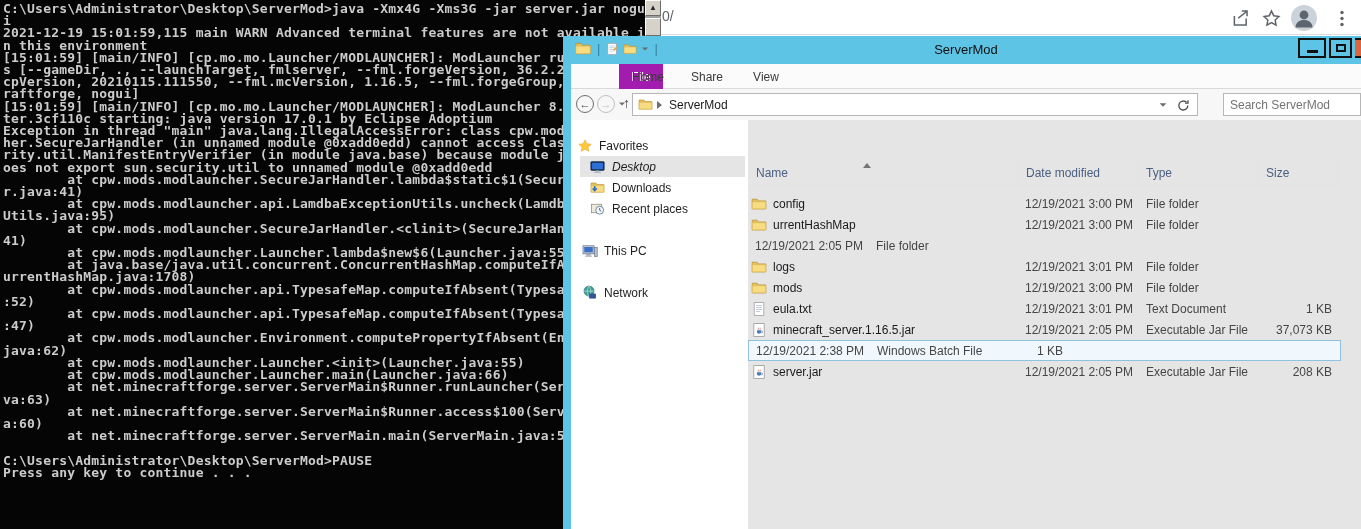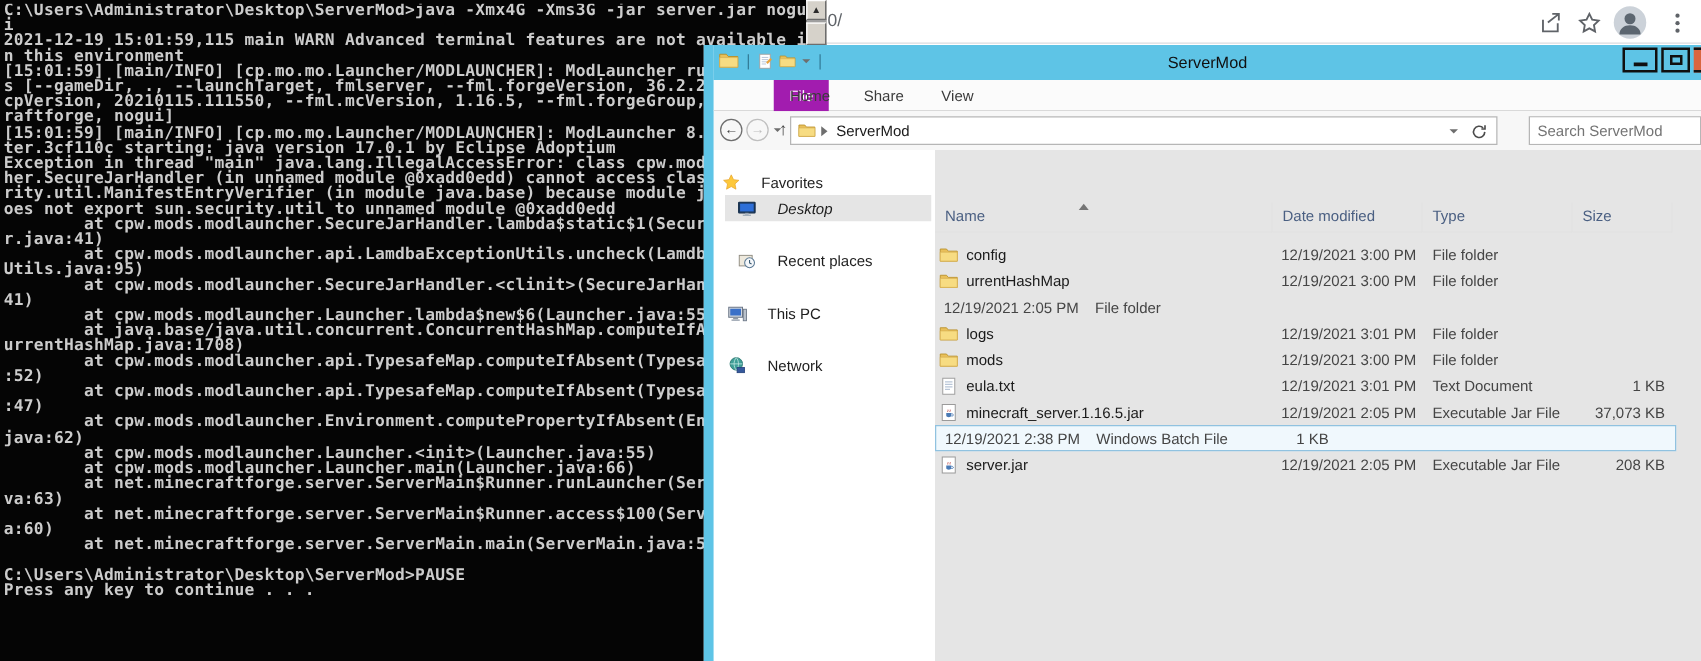--- a/index.html
+++ b/index.html
@@ -74,21 +74,21 @@
   .searchbox input::placeholder { color:#747474; opacity:1; }
   .tri-down { width:0; height:0; border-left:4px solid transparent; border-right:4px solid transparent;
               border-top:4px solid #6e6e6e; }
   .tri-right { width:0; height:0; border-top:4px solid transparent; border-bottom:4px solid transparent;
                border-left:5px solid #6e6e6e; }
   .tri-up-sort { width:0; height:0; border-left:4px solid transparent; border-right:4px solid transparent;
                  border-bottom:5px solid #757575; }
 
   
   .sidebar { position:absolute; left:0; top:84px; width:177px; bottom:0; background:#fff; }
-  .nav-item { position:absolute; height:21px; display:flex; align-items:center; gap:16px;
+  .nav-item { position:absolute; height:21px; display:flex; align-items:center; gap:6px;
               font-size:12px; color:#1e1e1e; }
   .nav-item .ni-icon { width:17px; display:flex; justify-content:center; }
   .nav-sel { background:#e5e5e5;font-style:italic; }
 
   
   .filearea { position:absolute; left:177px; top:84px; right:0; bottom:0; background:#e5e5e5; }
   .lvhead { position:absolute; left:0; top:42px; height:24px; display:flex; }
   .hcell { border-bottom:1px solid #e2e2e2; border-right:1px solid #e2e2e2;
            font-size:12px; color:#4a5f82; padding:4px 0 0 8px; }
   .hc-name { width:270px; position:relative; }
@@ -324,20 +324,28 @@
         <span>Favorites</span>
       </div>
       <div class="nav-item nav-sel" style="left:9px; top:36px; width:165px; padding-left:9px">
         <span class="ni-icon">
           <svg width="15" height="15" viewBox="0 0 16 16">
               <use href="#i-desktop"></use>
             </svg>
           </span>
         <span>Desktop</span>
       </div>
+      <div class="nav-item" style="left:18px; top:57px; width:155px">
+        <span class="ni-icon">
+          <svg width="15" height="15" viewBox="0 0 16 16">
+              <use href="#i-downloads"></use>
+            </svg>
+          </span>
+        <span>Downloads</span>
+      </div>
       <div class="nav-item" style="left:18px; top:78px; width:155px">
         <span class="ni-icon">
           <svg width="15" height="15" viewBox="0 0 16 16">
               <use href="#i-recent"></use>
             </svg>
           </span>
         <span>Recent places</span>
       </div>
       <div class="nav-item" style="left:10px; top:120px; width:163px">
         <span class="ni-icon">

